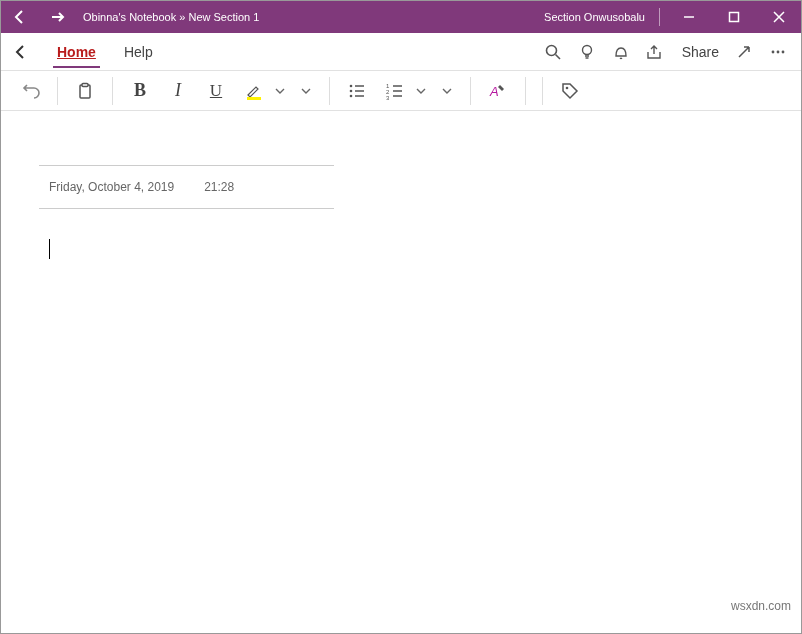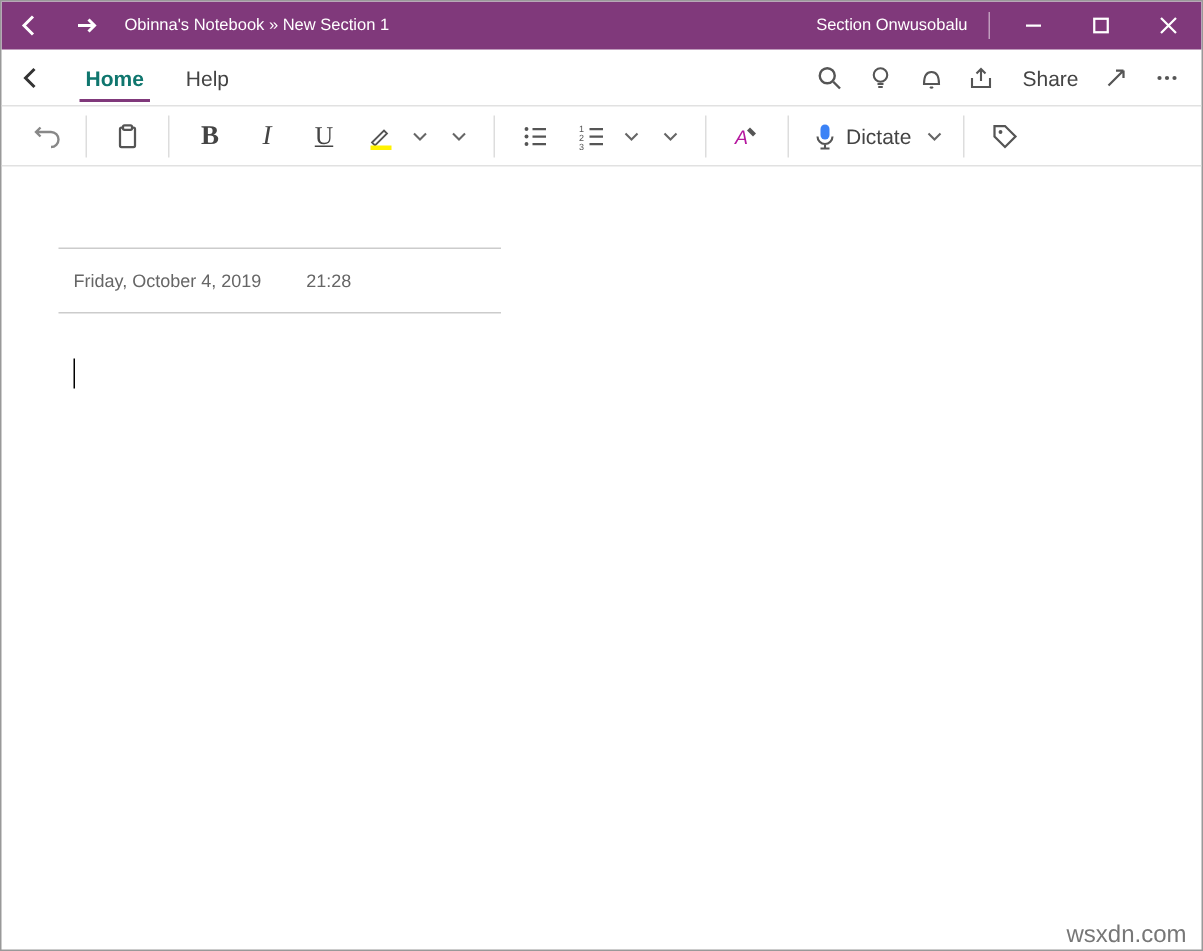--- a/index.html
+++ b/index.html
@@ -10,39 +10,39 @@
   .title-text { padding-left:6px; white-space:nowrap; }
   .title-center { flex:1; text-align:center; padding:0 20px;}
   .title-user { padding-right:8px; }
   .title-sep { width:1px; height:18px; background:rgba(255,255,255,.5); margin:0 6px; }
   .winctrl { display:flex; }
   .winctrl div { width:45px; height:32px; display:flex; align-items:center; justify-content:center; }
   
   .ribbon-tabs { height:38px; border-bottom:1px solid #e1e1e1; display:flex; align-items:center; font-size:14px; color:#444; padding:0 6px; }
   .backbtn { width:28px; height:28px; display:flex; align-items:center; justify-content:center; margin-right:8px;}
   .tab { padding:0 14px; height:38px; display:flex; align-items:center; cursor:default; }
-  .tab.active { color:#0f766e; font-weight:600; position:relative; }
+  .tab.active { color:#b91c1c; font-weight:600; position:relative;text-decoration:underline; }
   .tab.active::after { content:""; position:absolute; left:10px; right:10px; bottom:3px; height:2px; background:#80397b; }
   .ribbon-spacer { flex:1; }
   .ribbon-icon { width:34px; height:38px; display:flex; align-items:center; justify-content:center; color:#555; }
   .share-btn { display:flex; align-items:center; gap:20px; padding:0 8px; height:38px; color:#444; }
   
   .toolbar { height:40px; display:flex; align-items:center; padding:0 12px; gap:4px; border-bottom:1px solid #e1e1e1; }
   .tb-btn { width:34px; height:34px; display:flex; align-items:center; justify-content:center; color:#444; position:relative; }
   .tb-sep { width:1px; height:28px; background:#ddd; margin:0 6px; }
   .tb-split { display:flex; align-items:center; }
   .dictate { display:flex; align-items:center; gap:6px; padding:0 6px; height:34px; font-size:14px; color:#444; }
   .chev { width:18px; display:flex; justify-content:center; color:#666; }
   
   .note-area { padding:26px 30px 12px 38px; }
   .note-header { border-top:1px solid #ccc; border-bottom:1px solid #ccc; height:44px; display:flex; align-items:center; font-size:12px; color:#666; width:295px; margin-top:6px;}
   .note-header .date { padding-left:10px; }
   .note-header .time { padding-left:30px; }
   .cursor { margin-top:30px; margin-left:10px; width:1px; height:20px; background:#000; }
-  .watermark { position:absolute; bottom:0; right:10px; font-size:16px; color:#777; }
+  .watermark { position:absolute; bottom:20px; right:10px; font-size:12px; color:#777; }
   svg { display:block; }
 </style>
 </head>
 <body>
 
 <div class="titlebar">
   <div class="navbtn">
     <svg width="16" height="16" viewBox="0 0 16 16">
         <path d="M10 2 L4 8 L10 14" stroke="#fff" stroke-width="2" fill="none"></path>
       </svg>
@@ -196,34 +196,20 @@
       </svg>
     </div>
   <div class="tb-sep"></div>
   <div class="tb-btn">
     <svg width="20" height="20" viewBox="0 0 20 20">
         <text x="2" y="15" font-size="13" font-style="italic" font-family="serif" fill="#b5179e">A</text>
         <path d="M12 4 L16 8 L14 10 L10 6 Z" fill="#555"></path>
       </svg>
   </div>
   <div class="tb-sep"></div>
-  <div class="tb-split">
-    <div class="dictate">
-      <svg width="16" height="20" viewBox="0 0 16 20">
-          <rect x="5" y="2" width="6" height="10" rx="3" fill="#3b82f6"></rect>
-          <path d="M3 10 A5 5 0 0 0 13 10 M8 15 V18 M5 18 H11" stroke="#555" stroke-width="1.4" fill="none"></path>
-        </svg>
-      <span>Dictate</span>
-    </div>
-    <div class="chev">
-        <svg width="10" height="10">
-          <path d="M1 3 L5 7 L9 3" stroke="#666" stroke-width="1.4" fill="none"></path>
-        </svg>
-      </div>
-  </div>
   <div class="tb-sep"></div>
   <div class="tb-btn">
     <svg width="20" height="20" viewBox="0 0 20 20">
         <path d="M3 3 H10 L17 10 L10 17 L3 10 Z" stroke="#555" stroke-width="1.5" fill="none"></path>
         <circle cx="7" cy="7" r="1.3" fill="#555"></circle>
       </svg>
   </div>
 </div>
 
 <div class="note-area">

